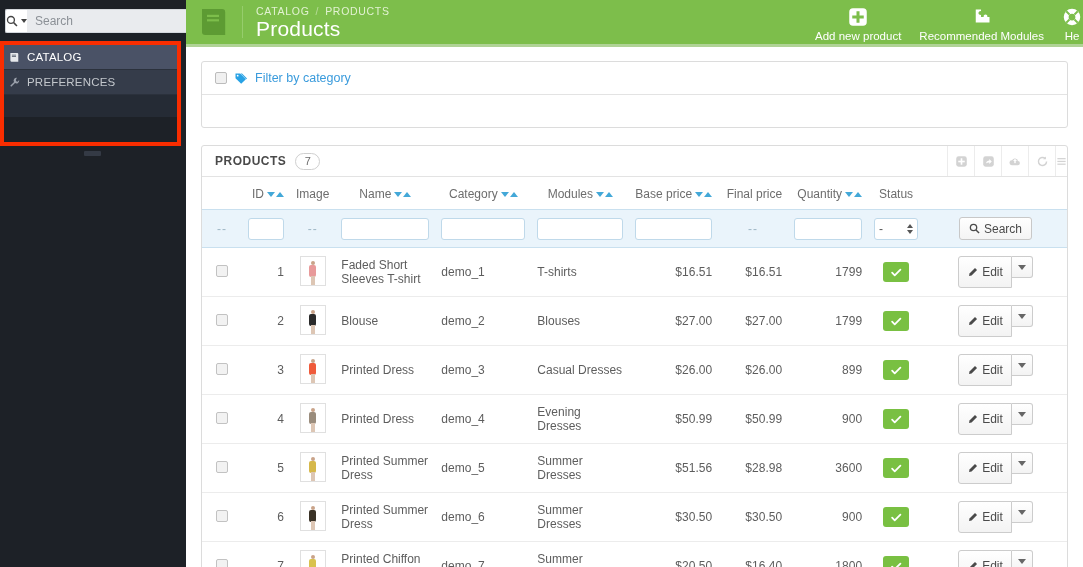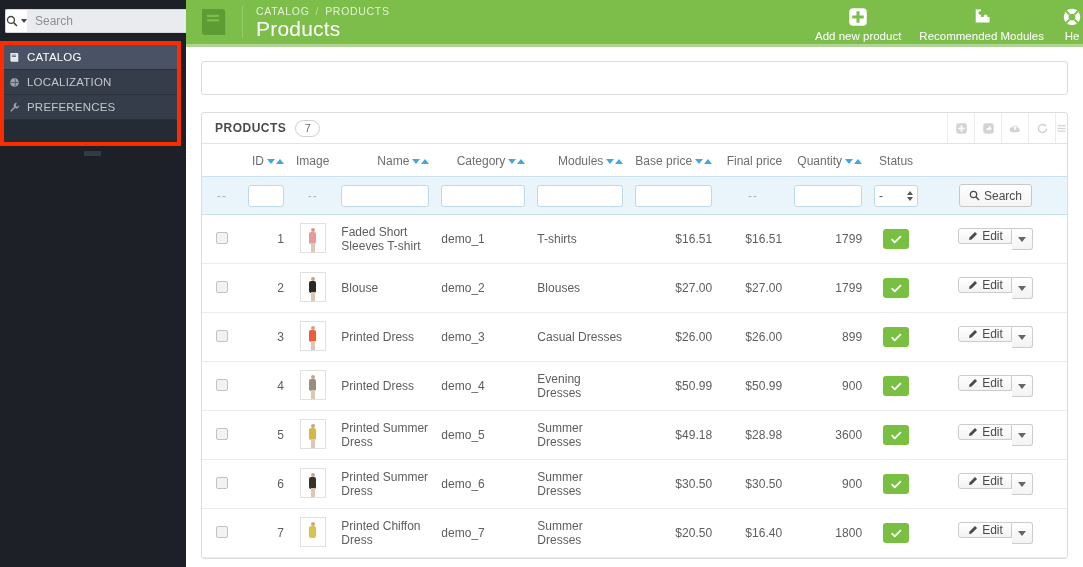--- a/index.html
+++ b/index.html
@@ -189,21 +189,21 @@
   .pp-tool {
     width: 27px; display: flex; align-items: center; justify-content: center;
     border-left: 1px solid #ececec; color: #d3d3d3;
   }
   .pp-tool.clip { width: 12px; overflow: hidden; }
 
   
   table.prods { width: 100%; border-collapse: collapse; }
   table.prods th {
     font-weight: normal; color: #6d6d6d; font-size: 12px;
-    padding: 10px 6px 8px 6px; text-align: right; vertical-align: bottom;
+    padding: 10px 6px 8px 6px; text-align: center; vertical-align: bottom;
     white-space: nowrap;
   }
   table.prods th.num, table.prods td.num { text-align: right; }
   table.prods th.ctr, table.prods td.ctr { text-align: center; }
   .sortg { display: inline-flex; gap: 1px; margin-left: 3px; vertical-align: 1px; }
   .sdn { width:0;height:0;border-left:4px solid transparent;border-right:4px solid transparent;border-top:5px solid #43a8d8; }
   .sup { width:0;height:0;border-left:4px solid transparent;border-right:4px solid transparent;border-bottom:5px solid #43a8d8; }
 
   tr.filter-row { background: #eaf4fb; }
   tr.filter-row td {
@@ -260,21 +260,21 @@
   .fig .legs { position:absolute; left:2.5px; top:15px; width:4px; height:9px; background:#ddc6b4; }
 
   .status-ok {
     width: 26px; height: 20px; border-radius: 3px;
     background: #79c042; display: inline-flex;
     align-items: center; justify-content: center; color: #fff;
   }
   .actions { display: inline-flex; align-items: stretch; }
   .btn-edit {
     display: inline-flex; align-items: center; gap: 4px;
-    height: 16px; padding: 0 8px;
+    height: 32px; padding: 0 8px;
     border: 1px solid #cccccc; border-radius: 3px 0 0 3px;
     background: linear-gradient(#ffffff,#f3f3f3);
     color: #4a4a4a; font-size: 12px;
   }
   .btn-caret {
     width: 21px; height: 22px;
     border: 1px solid #cccccc; border-left: none; border-radius: 0 3px 3px 0;
     background: linear-gradient(#ffffff,#f3f3f3);
     display: inline-flex; align-items: center; justify-content: center;
   }
@@ -301,29 +301,20 @@
     <div class="nav">
       <div class="nav-item active">
         <span class="nav-ico">
           <svg width="11" height="11" viewBox="0 0 16 16">
               <path d="M2 1.5h10a1.5 1.5 0 0 1 1.5 1.5v11H3.5A1.5 1.5 0 0 1 2 12.5z" fill="currentColor"></path>
               <rect x="4.2" y="4" width="6" height="1" fill="#3b4354"></rect>
               <rect x="4.2" y="6" width="6" height="1" fill="#3b4354"></rect>
             </svg>
         </span>
         <span>CATALOG</span>
-      </div>
-      <div class="nav-item">
-        <span class="nav-ico">
-          <svg width="11" height="11" viewBox="0 0 16 16">
-              <circle cx="8" cy="8" r="6.4" fill="currentColor"></circle>
-              <path d="M8 1.6c2 2.6 2 10.2 0 12.8M1.8 8h12.4" stroke="#3b4354" stroke-width="1" fill="none"></path>
-            </svg>
-        </span>
-        <span>LOCALIZATION</span>
       </div>
       <div class="nav-item">
         <span class="nav-ico">
           <svg width="11" height="11" viewBox="0 0 16 16">
               <path d="M11.5 1.2a4 4 0 0 0-4.2 6L1.8 12.7l1.5 1.5 5.5-5.5a4 4 0 0 0 6-4.2l-2.3 2.3-2-.5-.5-2z" fill="currentColor"></path>
             </svg>
         </span>
         <span>PREFERENCES</span>
       </div>
       <div class="nav-blank"></div>
@@ -380,20 +371,31 @@
         </span>
         <span>He</span>
       </div>
     </div>
   </div>
   <div class="header-shadow"></div>
 
   <div class="content">
 
     <div class="panel">
+      <div class="filter-panel-head">
+        <span class="cbx"></span>
+        <span class="tag-ico">
+          <svg width="14" height="13" viewBox="0 0 16 16">
+              <path d="M1.2 7.6V1.8h5.8l7 7-5.8 5.8z" fill="#28a2e5"></path>
+              <circle cx="3.9" cy="4.5" r="1.1" fill="#fff"></circle>
+              <path d="M7.6 1.8h1.6l6.2 6.2-1 1z" fill="#28a2e5"></path>
+            </svg>
+        </span>
+        <span class="filter-link">Filter by category</span>
+      </div>
       <div class="filter-panel-body"></div>
     </div>
 
     <div class="panel products-panel">
       <div class="pp-head">
         <span class="pp-title">PRODUCTS</span>
         <span class="pp-badge">7</span>
         <span class="pp-tools">
           <span class="pp-tool">
             <svg width="13" height="13" viewBox="0 0 16 16">
@@ -658,21 +660,21 @@
               <td class="ctr"><span class="thumb">
                   <span class="fig">
                     <span class="head"></span>
                     <span class="body" style="background:#d6b84a"></span>
                     <span class="legs"></span>
                   </span>
                 </span></td>
               <td class="pname">Printed Summer Dress</td>
               <td>demo_5</td>
               <td>Summer Dresses</td>
-              <td class="num">$49.18</td>
+              <td class="num">$51.56</td>
               <td class="num">$28.98</td>
               <td class="num">3600</td>
               <td class="ctr"><span class="status-ok">
                   <svg width="13" height="13" viewBox="0 0 16 16">
                     <path d="M2.6 8.2l3.2 3.2 7-7" fill="none" stroke="#fff" stroke-width="2.2" stroke-linecap="round" stroke-linejoin="round"></path>
                   </svg>
                 </span></td>
               <td class="ctr"><span class="actions">
                   <span class="btn-edit">
                     <svg width="11" height="11" viewBox="0 0 16 16">

